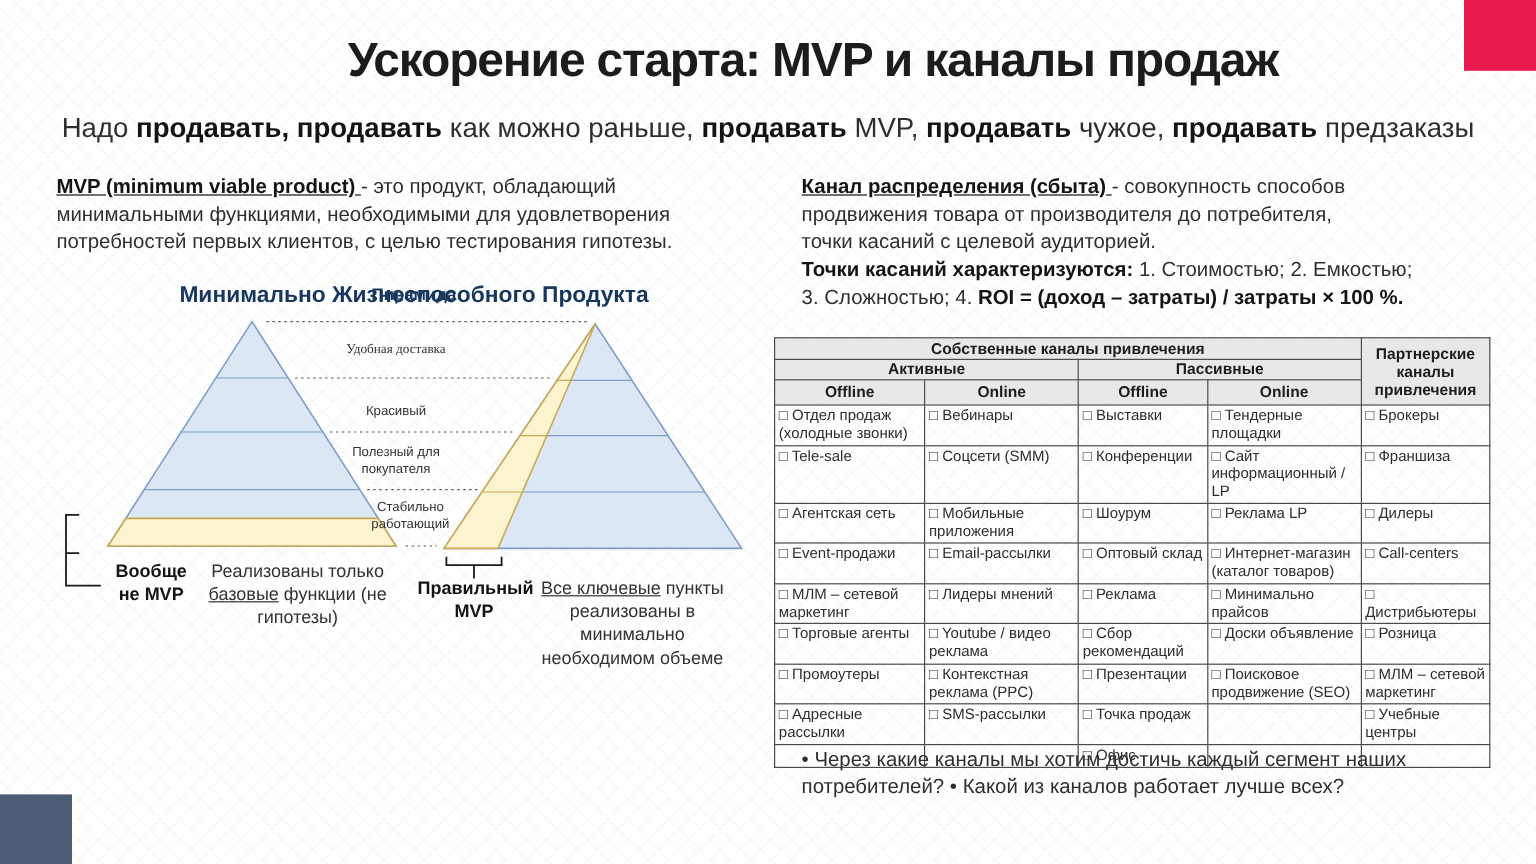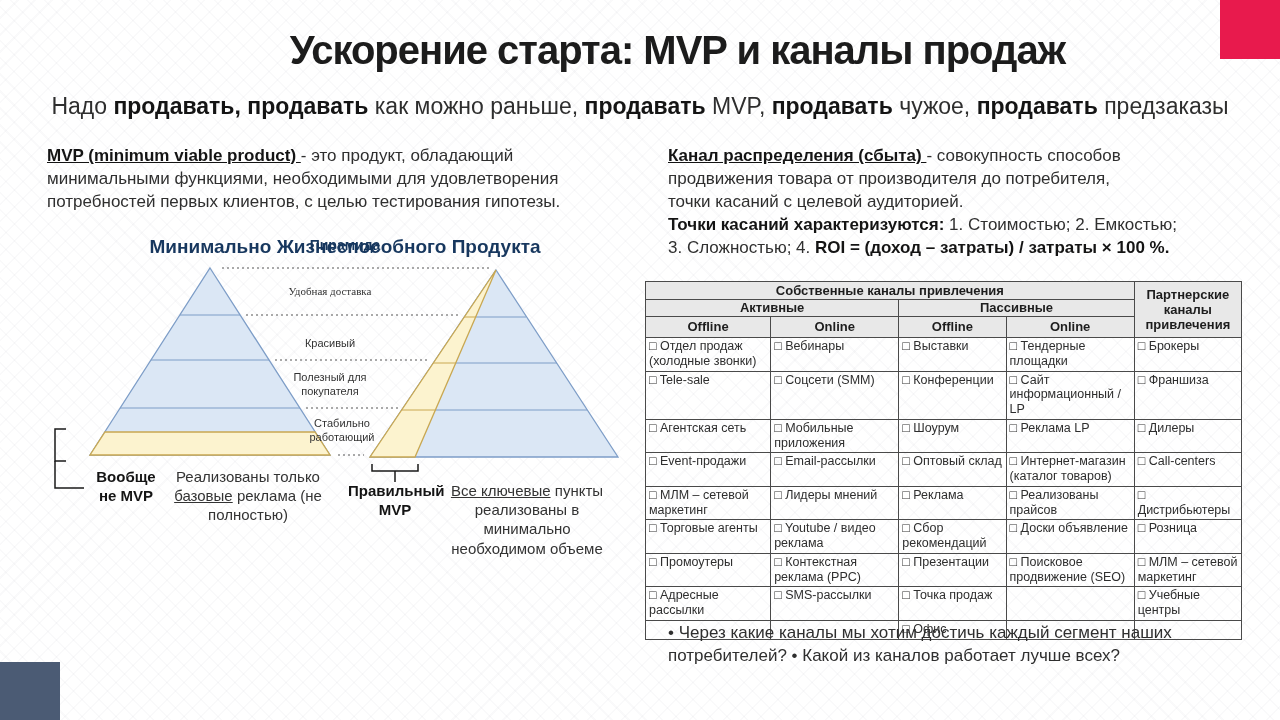--- a/index.html
+++ b/index.html
@@ -82,21 +82,21 @@
 
     <div class="figtxt figtitle1">Пирамида</div>
     <div class="figtxt figtitle2">Минимально Жизнеспособного Продукта</div>
 
     <div class="figtxt" style="left:287px;top:284px;width:86px;font-family:Liberation Serif, serif;">Удобная доставка</div>
     <div class="figtxt" style="left:287px;top:336px;width:86px;">Красивый</div>
     <div class="figtxt" style="left:270px;top:370px;width:120px;">Полезный для покупателя</div>
     <div class="figtxt" style="left:288px;top:416px;width:108px;">Стабильно работающий</div>
 
     <div class="figtxt figcap" style="left:88px;top:467px;width:76px;font-weight:700;color:#141414;">Вообще не MVP</div>
-    <div class="figtxt figcap" style="left:152px;top:467px;width:192px;"><span>Реализованы только </span><span class="u">базовые</span><span> реклама (не полностью)</span></div>
+    <div class="figtxt figcap" style="left:152px;top:467px;width:192px;"><span>Реализованы только </span><span class="u">базовые</span><span> функции (не гипотезы)</span></div>
     <div class="figtxt figcap" style="left:348px;top:481px;width:94px;font-weight:700;color:#141414;">Правильный MVP</div>
     <div class="figtxt figcap" style="left:438px;top:481px;width:178px;"><span class="u">Все ключевые</span><span> пункты реализованы в минимально необходимом объеме</span></div>
   </div>
 
   <div class="abs para" style="left:47px;top:515px;width:608px;">
     
     
   </div>
 
   <div class="abs para" style="left:668px;top:144px;width:580px;"><span class="b u">Канал распределения (сбыта) </span><span>- совокупность способов
@@ -155,21 +155,21 @@
           <td>□ Event-продажи</td>
           <td>□ Email-рассылки</td>
           <td>□ Оптовый склад</td>
           <td>□ Интернет-магазин (каталог товаров)</td>
           <td>□ Call-centers</td>
         </tr>
         <tr>
           <td>□ МЛМ – сетевой маркетинг</td>
           <td>□ Лидеры мнений</td>
           <td>□ Реклама</td>
-          <td>□ Реализованы прайсов</td>
+          <td>□ Минимально прайсов</td>
           <td>□ Дистрибьютеры</td>
         </tr>
         <tr>
           <td>□ Торговые агенты</td>
           <td>□ Youtube / видео реклама</td>
           <td>□ Сбор рекомендаций</td>
           <td>□ Доски объявление</td>
           <td>□ Розница</td>
         </tr>
         <tr>

